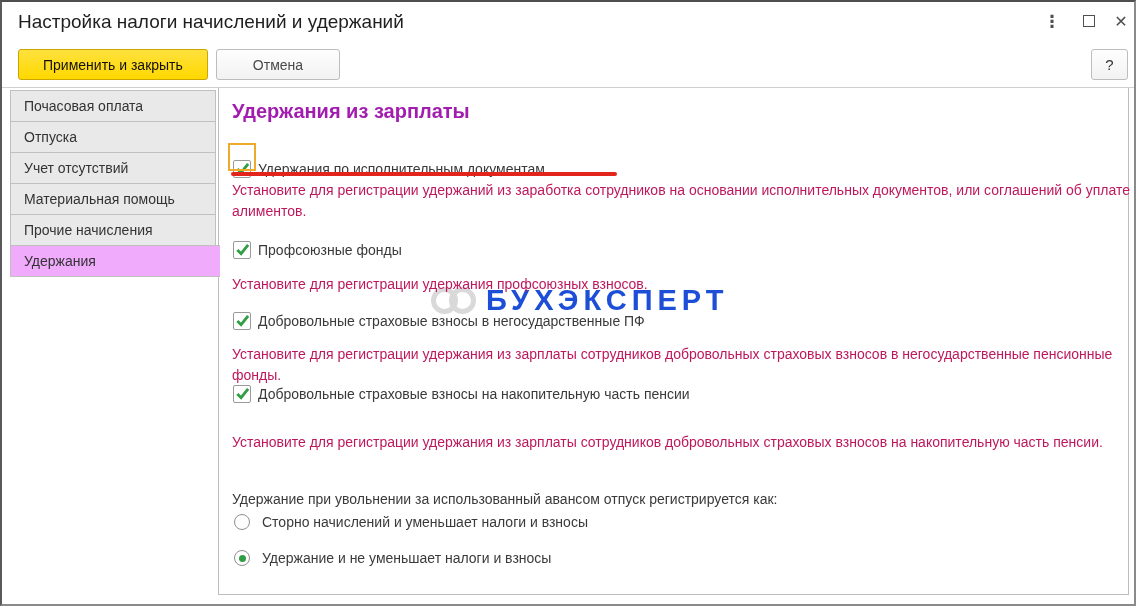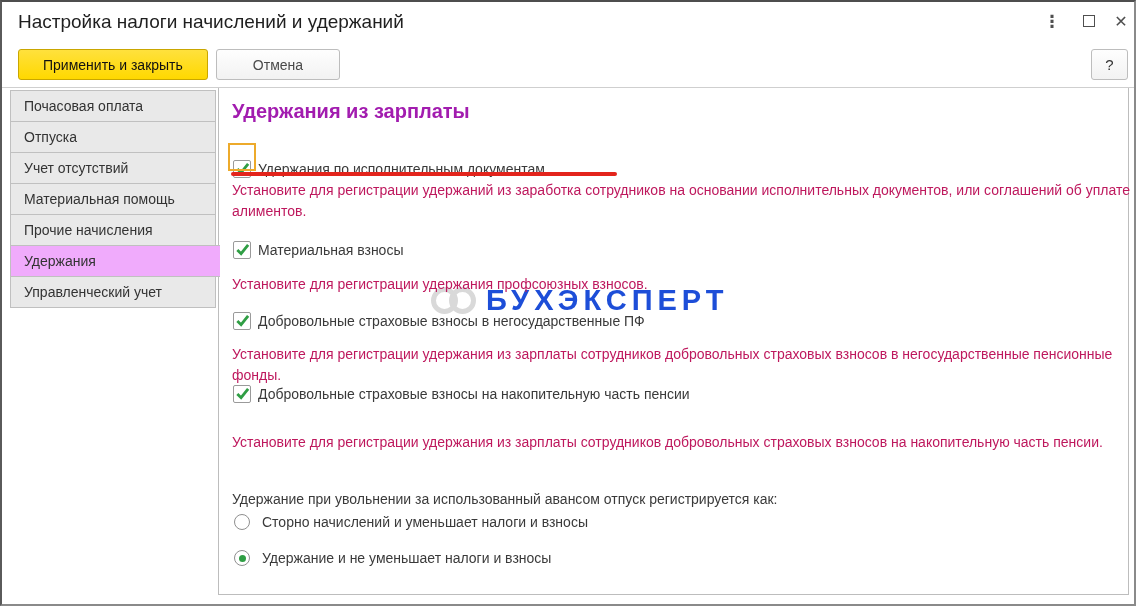--- a/index.html
+++ b/index.html
@@ -92,23 +92,20 @@
       </div>
     <div class="tab">
         <span>Материальная помощь</span>
       </div>
     <div class="tab">
         <span>Прочие начисления</span>
       </div>
     <div class="tab selected">
         <span>Удержания</span>
       </div>
-    <div class="tab">
-        <span>Управленческий учет</span>
-      </div>
   </div>
 
   <div class="panel">
 
     <div class="watermark">
       <span class="wm-logo">
         <span class="wm-circle"></span>
           <span class="wm-circle"></span>
       </span>
       <span class="wm-text">БУХЭКСПЕРТ</span>
@@ -128,21 +125,21 @@
       <span class="cb-label">Удержания по исполнительным документам</span>
     </div>
     <div class="desc desc1">Установите для регистрации удержаний из заработка сотрудников на основании исполнительных документов, или соглашений об уплате алиментов.</div>
 
     <div class="cb-row row2">
       <span class="cb">
         <svg width="15" height="15" viewBox="0 0 16 16">
             <path d="M2.5 8.5 L6.5 12.5 L14 3" stroke="#2f9e44" stroke-width="3" fill="none"></path>
           </svg>
       </span>
-      <span class="cb-label">Материальная взносы</span>
+      <span class="cb-label">Профсоюзные фонды</span>
     </div>
     <div class="desc desc2">Установите для регистрации удержания профсоюзных взносов.</div>
 
     <div class="cb-row row3">
       <span class="cb">
         <svg width="15" height="15" viewBox="0 0 16 16">
             <path d="M2.5 8.5 L6.5 12.5 L14 3" stroke="#2f9e44" stroke-width="3" fill="none"></path>
           </svg>
       </span>
       <span class="cb-label">Добровольные страховые взносы в негосударственные ПФ</span>

